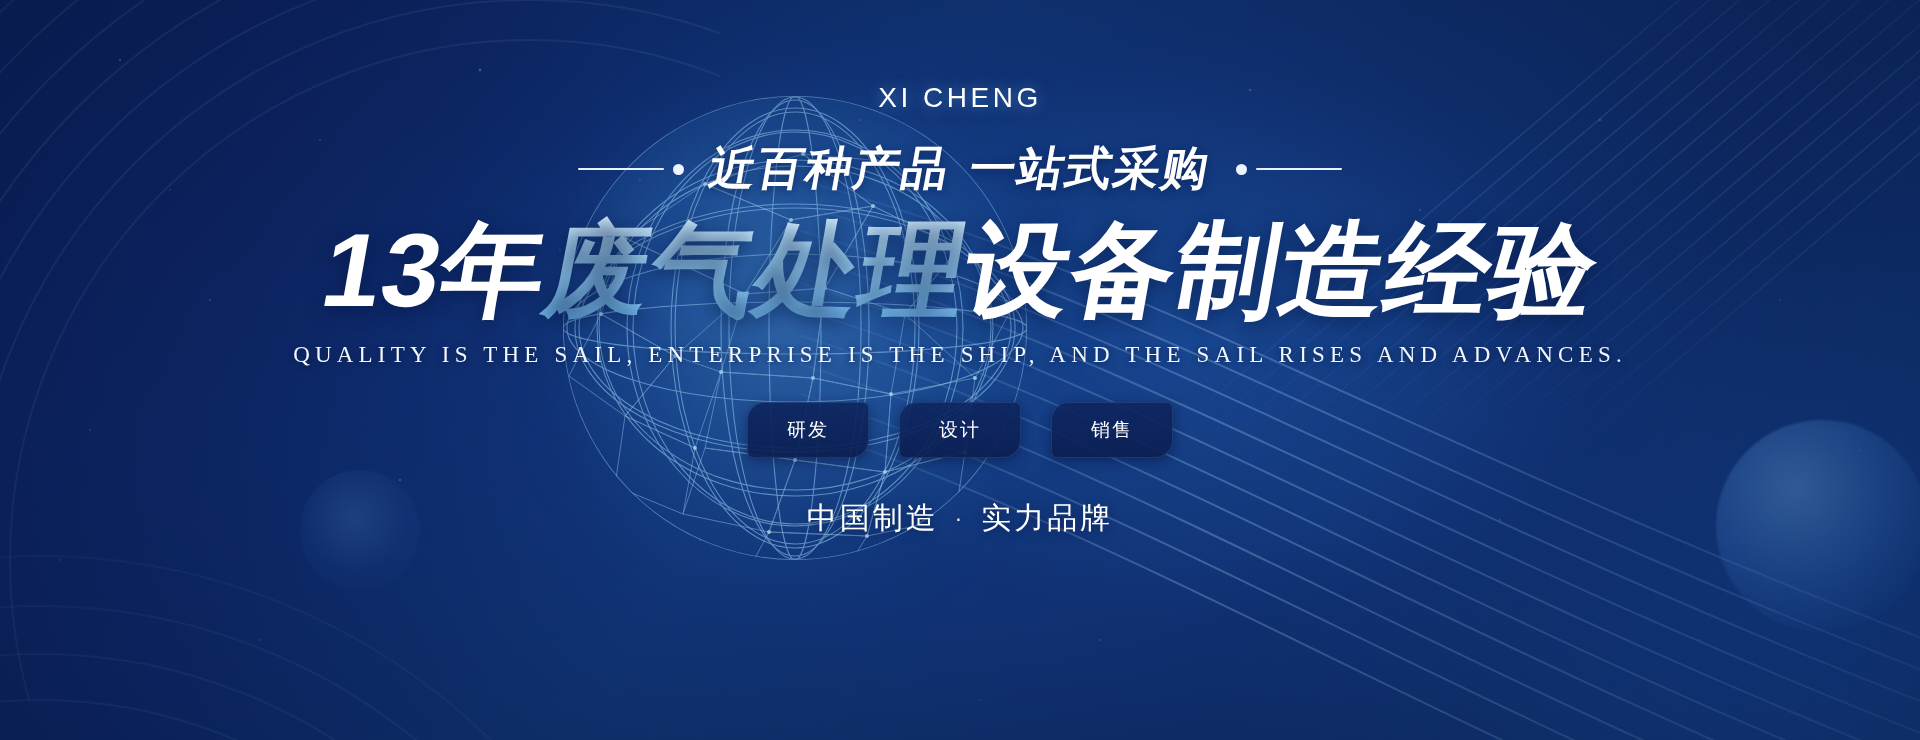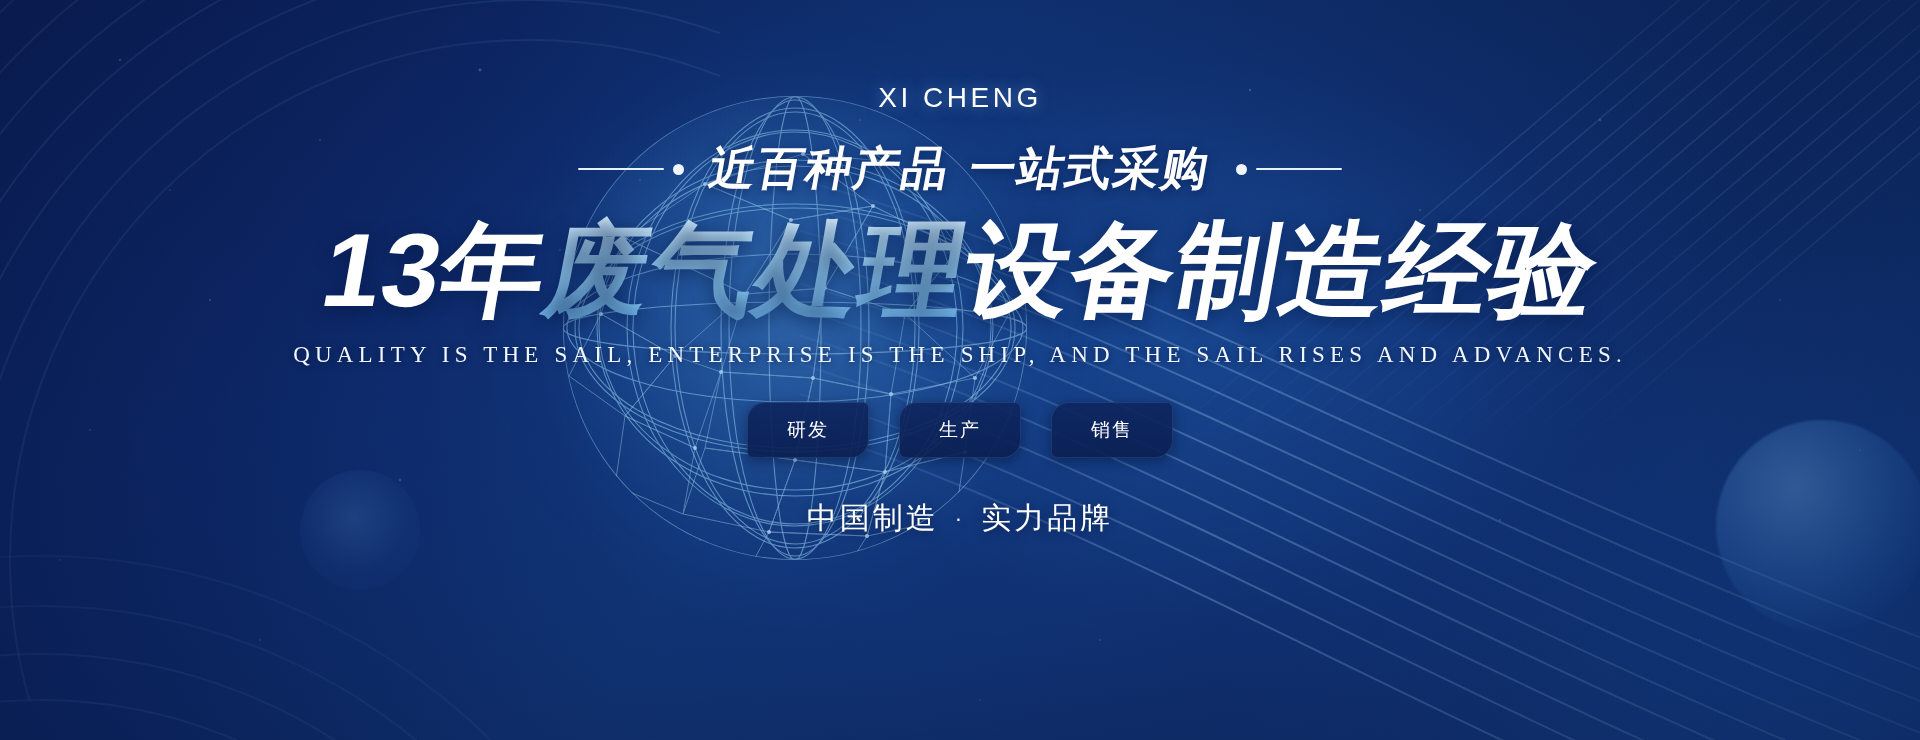--- a/index.html
+++ b/index.html
@@ -360,21 +360,21 @@
     </div>
 
     <div id="headline">
       <span class="w">13年</span><span class="b">废气处理</span><span class="w">设备制造经验</span>
     </div>
 
     <div id="tagline">QUALITY IS THE SAIL, ENTERPRISE IS THE SHIP, AND THE SAIL RISES AND ADVANCES.</div>
 
     <div id="chips">
       <div class="chip">研发</div>
-      <div class="chip">生产</div>
+      <div class="chip">设计</div>
       <div class="chip">销售</div>
     </div>
 
     <div id="footline">
       <span>中国制造</span>
       <span class="mid">·</span>
       <span>实力品牌</span>
     </div>
 
   </div>

